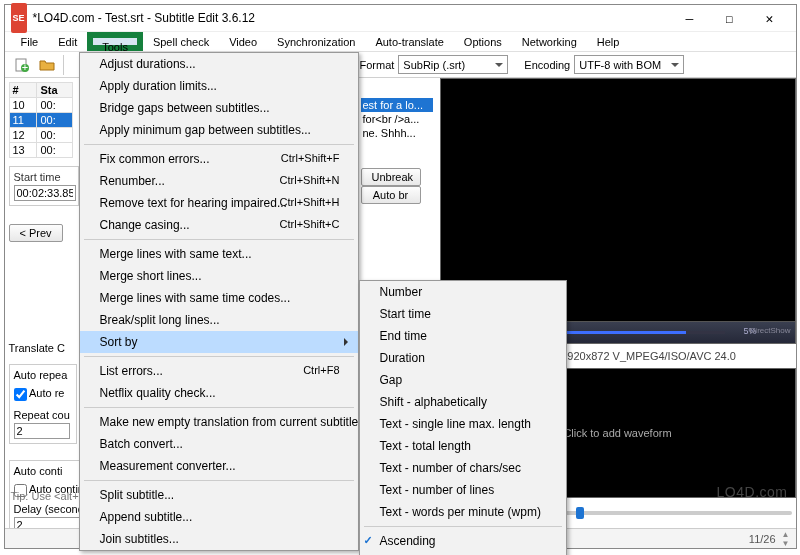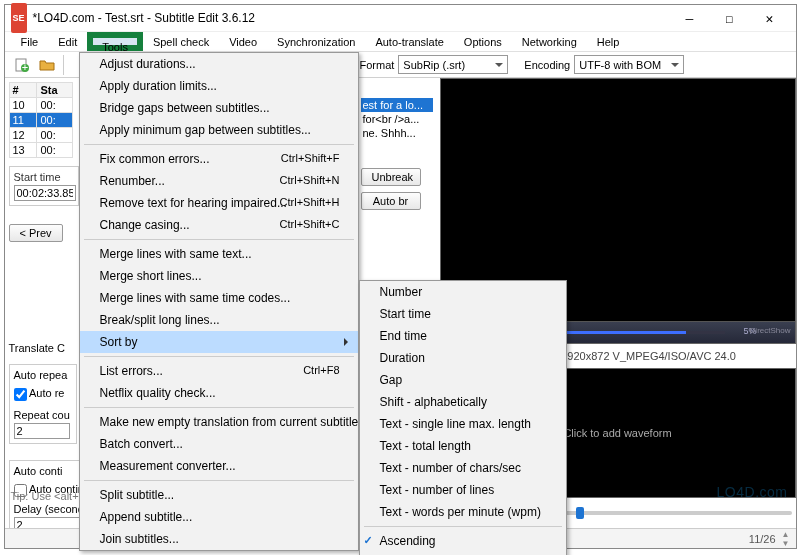--- a/index.html
+++ b/index.html
@@ -56,24 +56,24 @@
 
 .translate-tabs { position:absolute; left:4px; top:264px; font-size:11px;}
 .auto-repeat { position:absolute; left:4px; top:286px; width:68px; border:1px solid #ccc; padding:4px; font-size:11px;}
 .auto-cont { position:absolute; left:4px; top:382px; width:170px; border:1px solid #ccc; padding:4px; font-size:11px;}
 input[type=checkbox]{ vertical-align:middle;}
 
 .mid-btns { position:absolute; left:176px; top:394px; display:flex; flex-direction:column; gap:4px; width:176px;}
 .mid-btns .row { display:flex; gap:4px;}
 .mid-btns .btn{ width:84px; overflow:hidden; white-space:nowrap;}
 .mid-btns .btn.full{ width:172px;}
-.small-btns { position:absolute; left:356px; top:120px; display:flex; flex-direction:column; gap:6px;}
+.small-btns { position:absolute; left:356px; top:120px; display:flex; flex-direction:column; }
 .small-btns .btn { width:60px;}
 .tip { position:absolute; left:6px; bottom:26px; font-size:11px; color:#777;}
-.watermark { position:absolute; right:8px; bottom:28px; color:#0c4a6e; opacity:.6; font-size:14px; font-weight:500; letter-spacing:.5px; pointer-events:none;}
+.watermark { position:absolute; right:8px; bottom:28px; color:#737373; opacity:.6; font-size:14px; font-weight:500; letter-spacing:.5px; pointer-events:none;}
 .partial-text { position:absolute; left:356px; top:80px; width:72px; font-size:11px; overflow:hidden;}
 .partial-text div{ border:0px solid #ccc; padding:1px 0 1px 2px; white-space:nowrap;}
 </style>
 </head>
 <body>
 
 <div class="window">
 
   <div class="titlebar">
     <span class="app-icon">SE</span>

